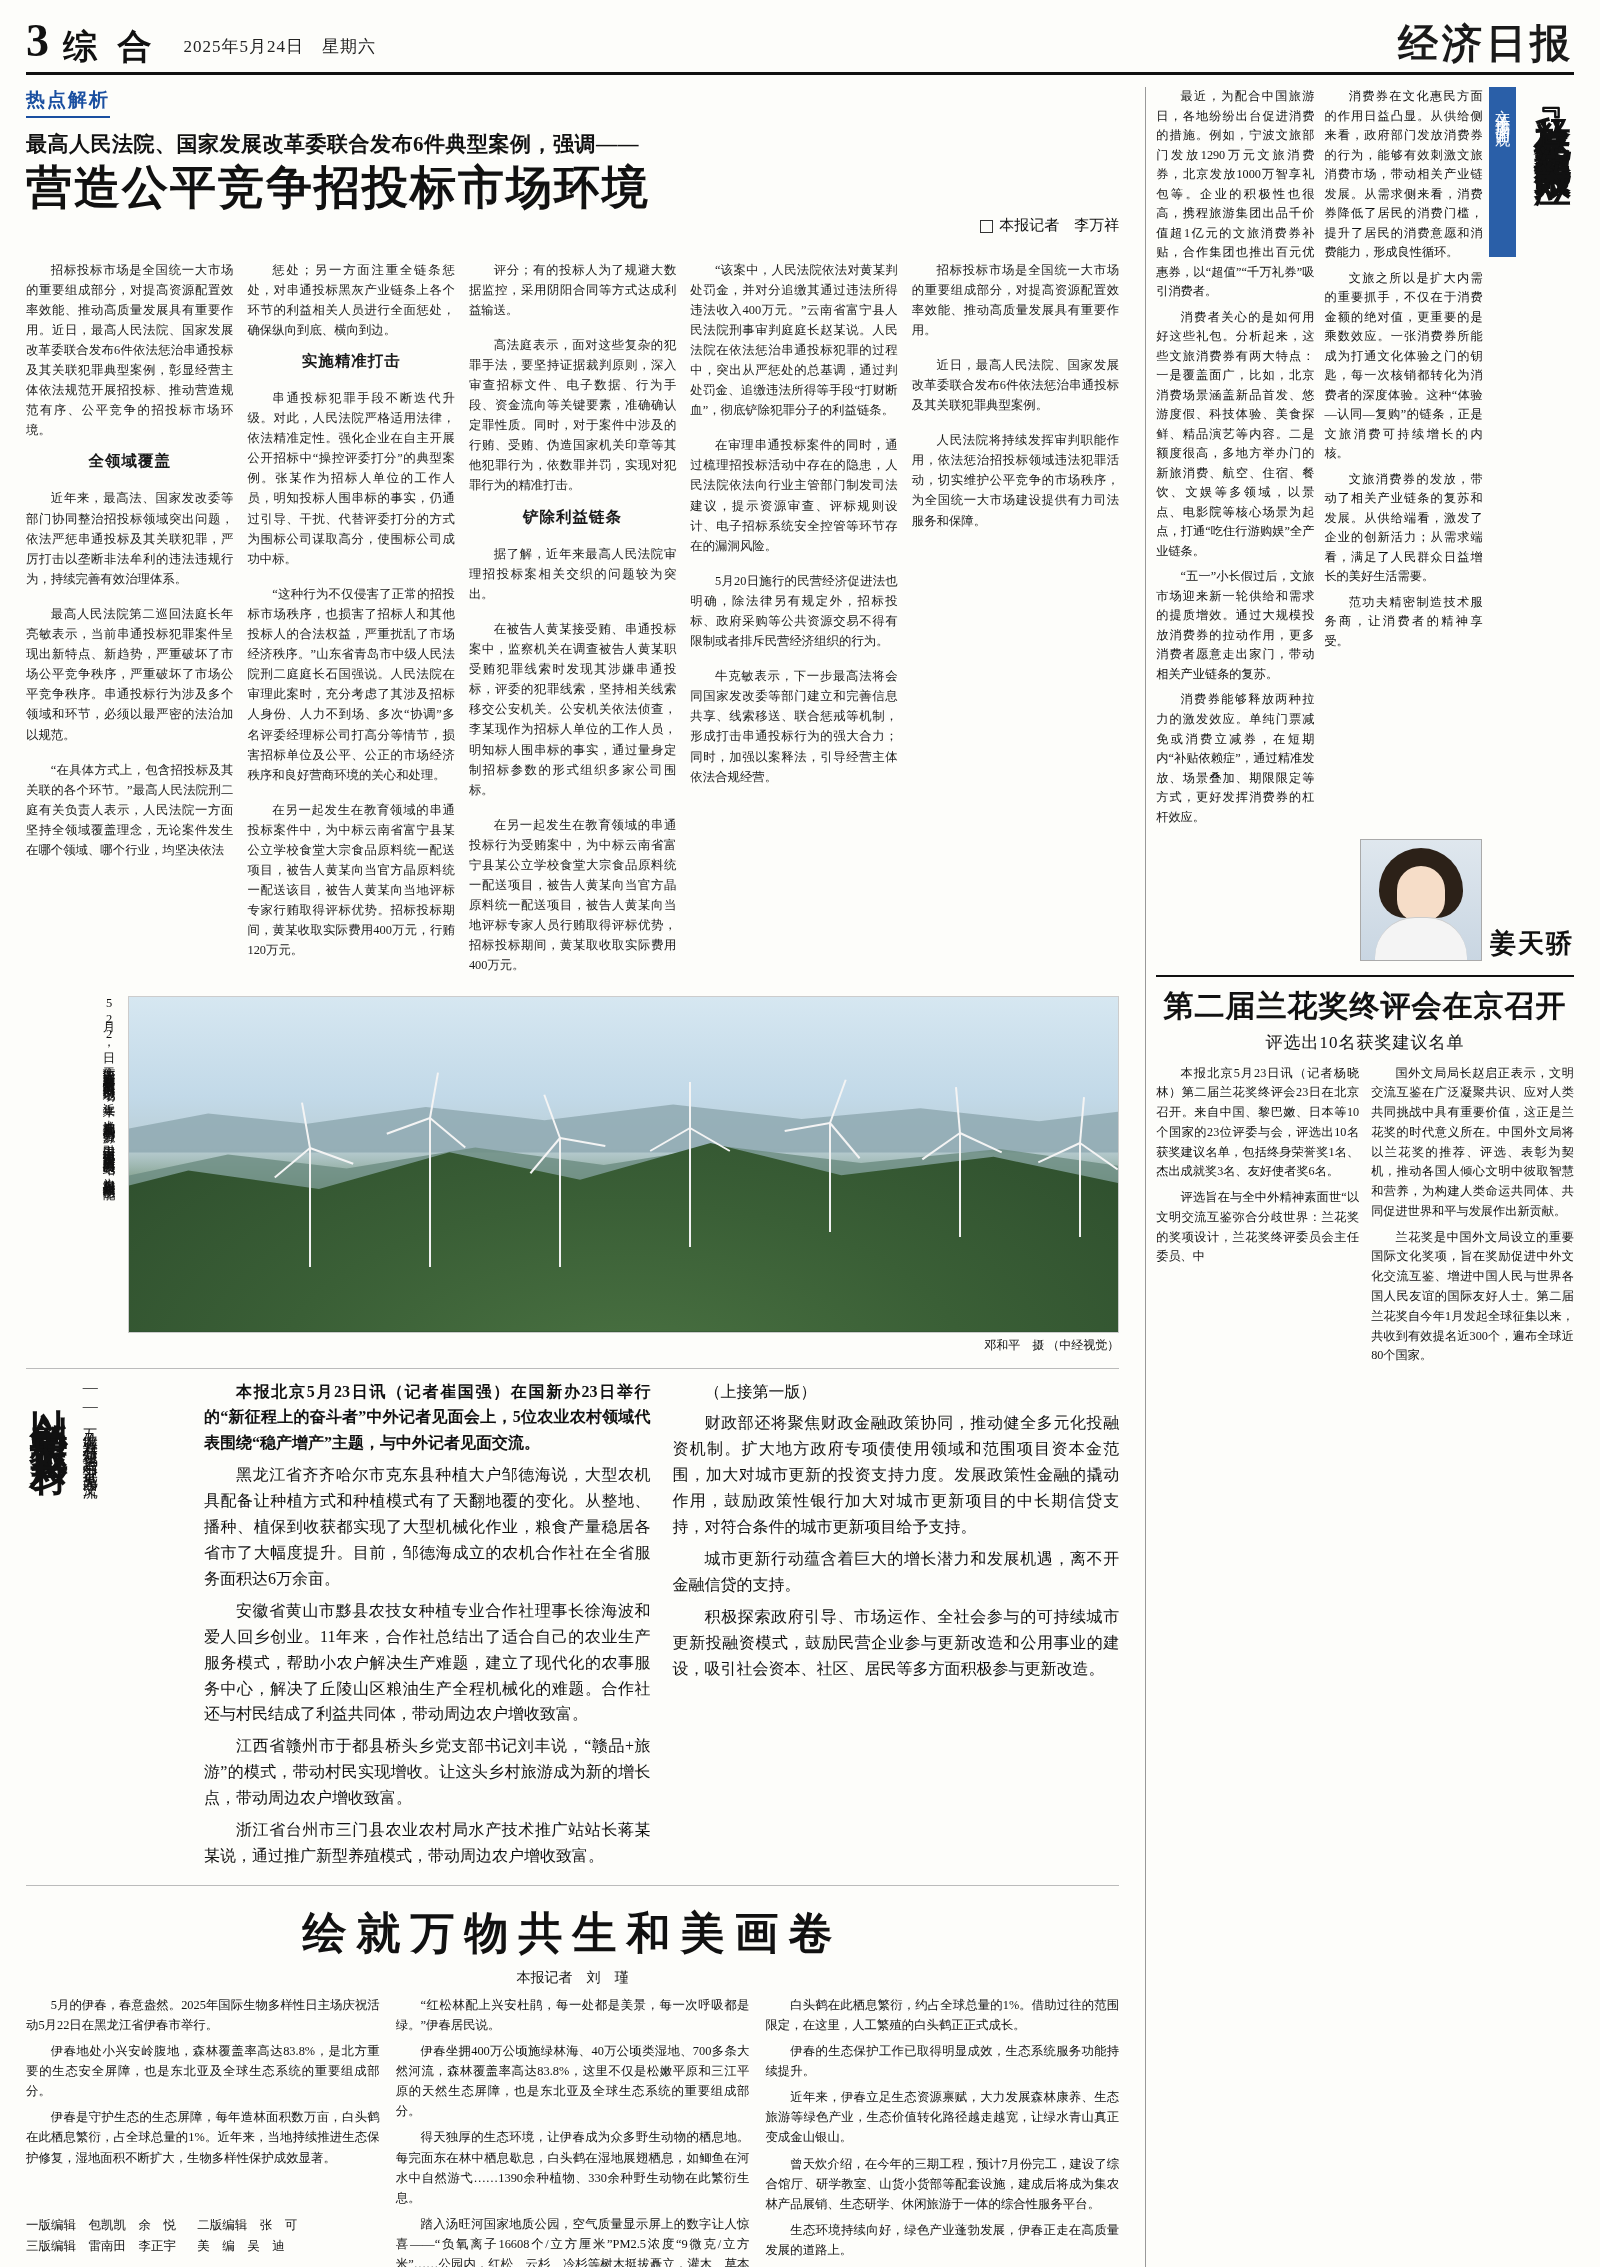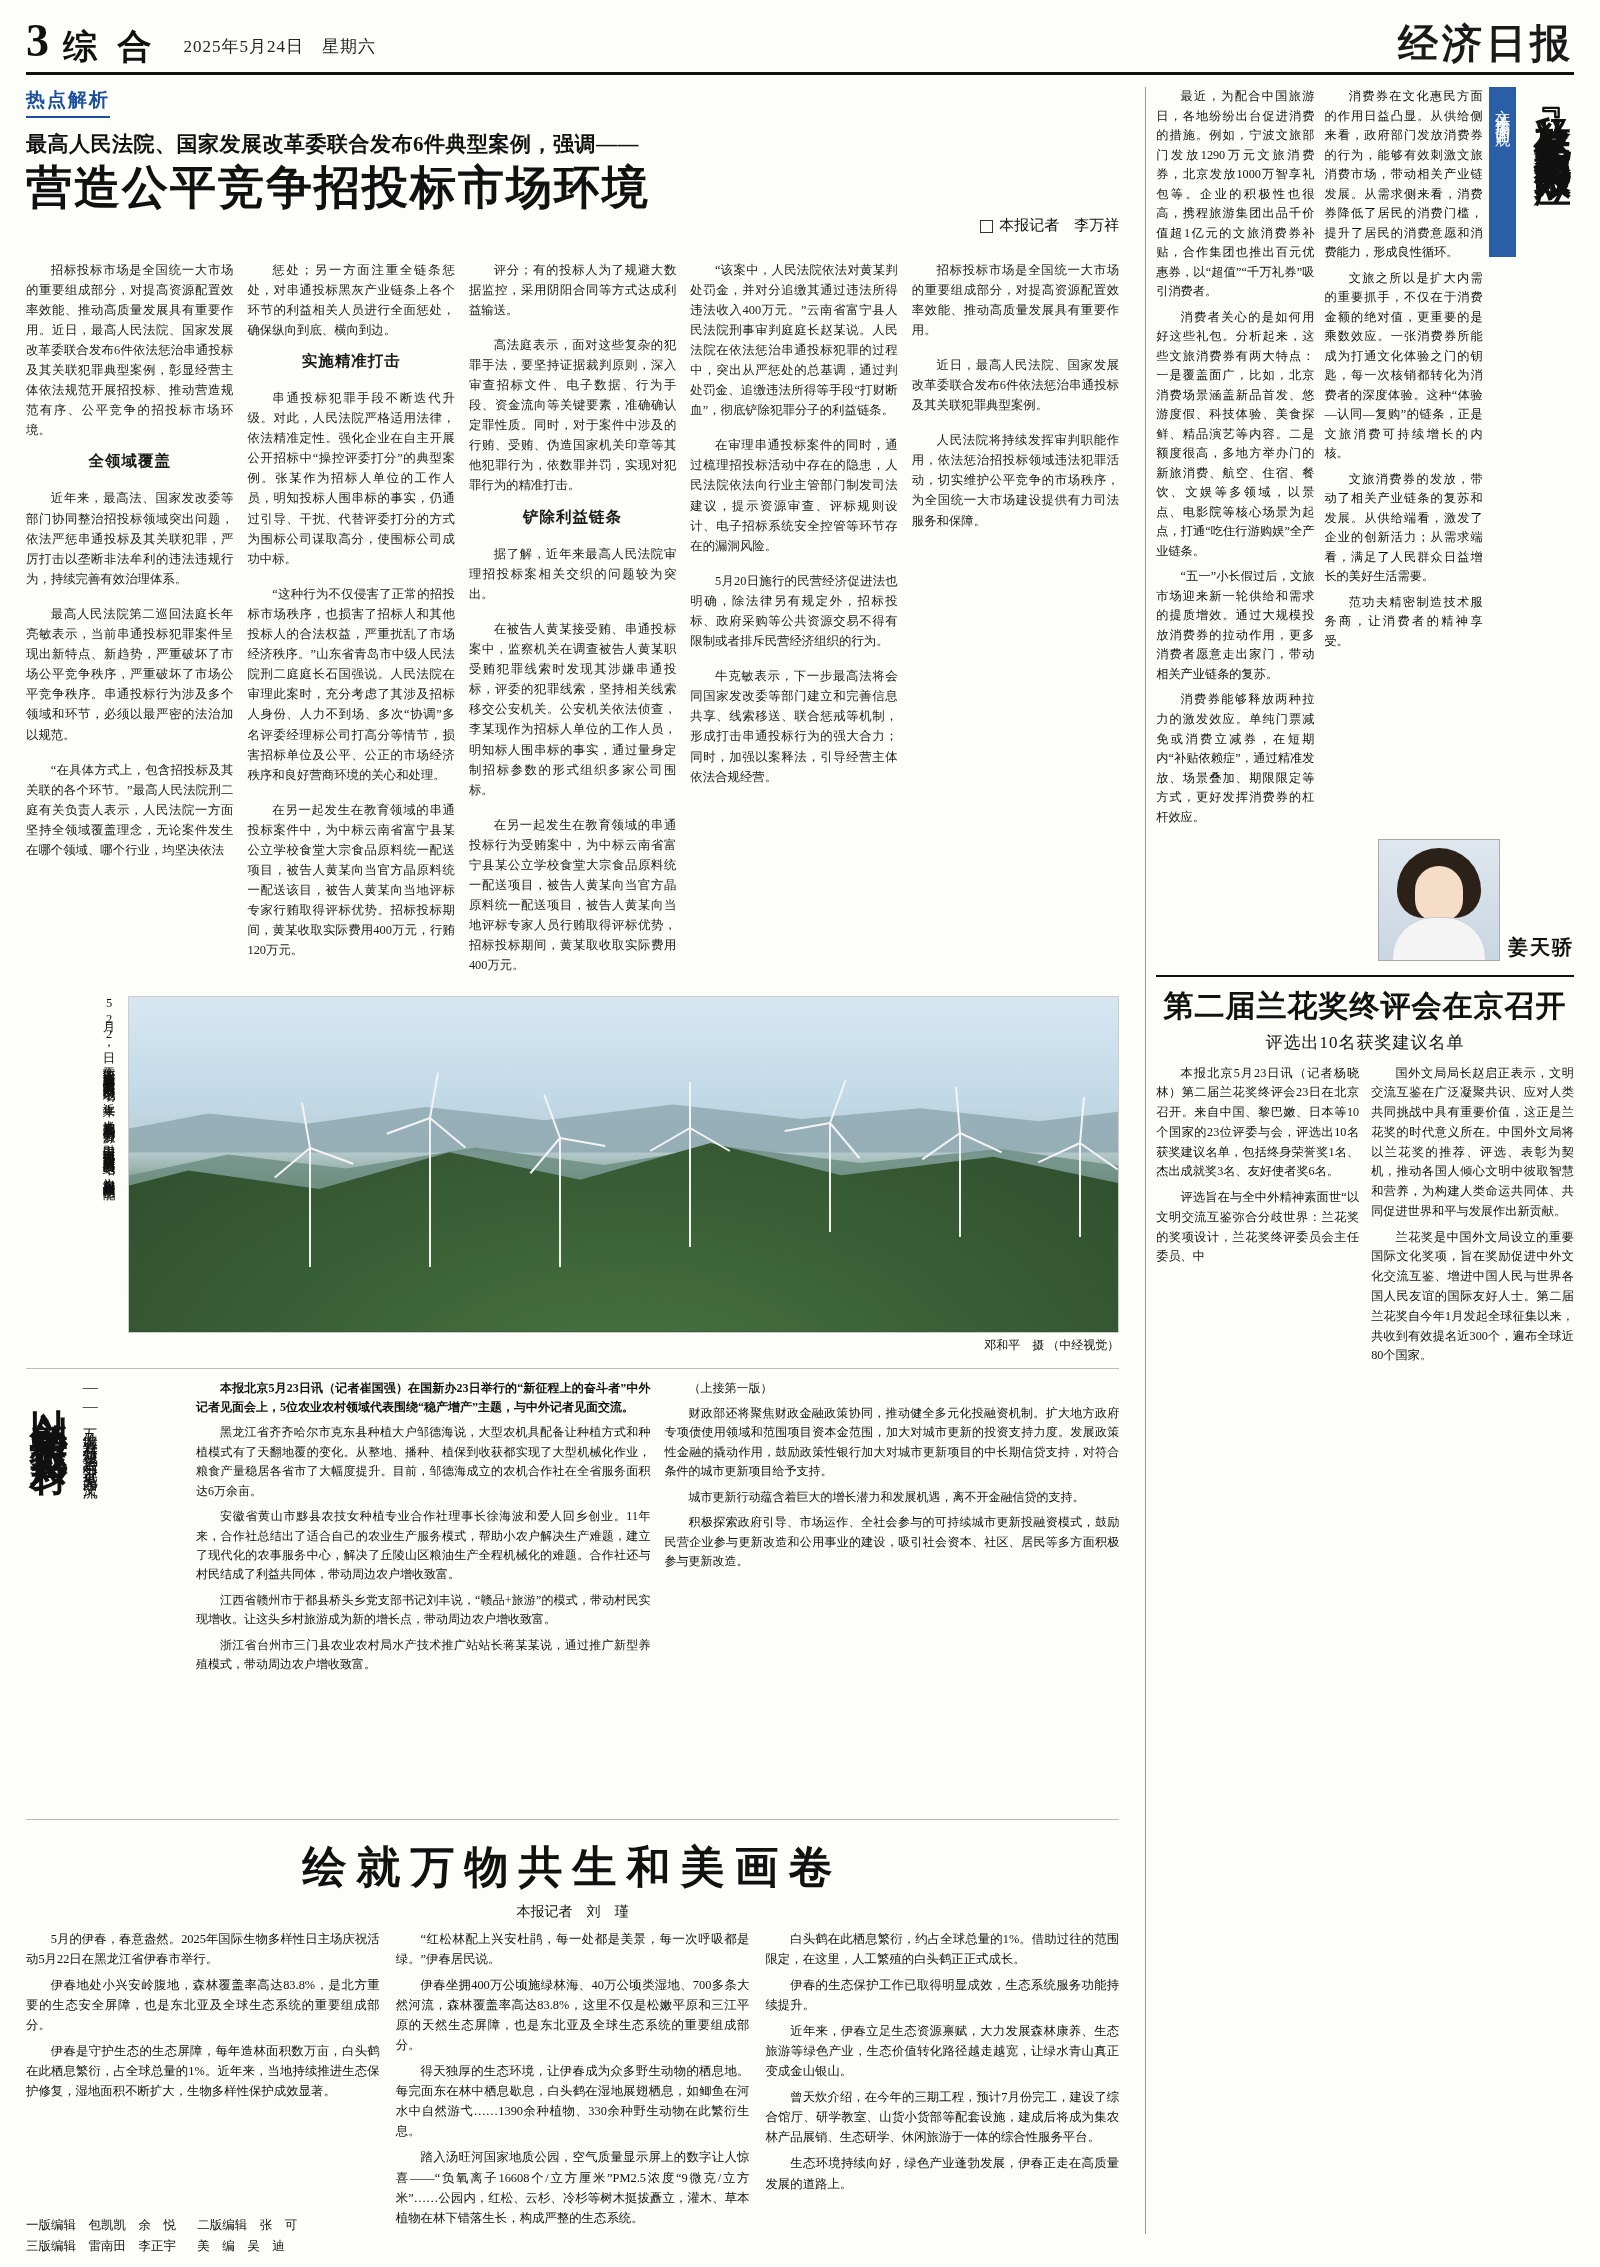--- a/index.html
+++ b/index.html
@@ -54,21 +54,21 @@
   .turbine{position:absolute;width:2px;background:#f2f2f2;}
   .blade{position:absolute;width:46px;height:2px;background:#f4f4f4;transform-origin:0 50%;}
   .cred{font-size:12px;text-align:right;margin-top:4px;}
 
   
   .lower{display:flex;margin-top:14px;border-top:1px solid #bbb;padding-top:10px;}
   .vtitle-wrap{width:170px;display:flex;gap:6px;}
   .vtitle{writing-mode:vertical-rl;text-orientation:upright;font-size:38px;font-weight:bold;letter-spacing:6px;line-height:1.18;height:430px;}
   .vsub{writing-mode:vertical-rl;text-orientation:upright;font-size:15px;letter-spacing:3px;height:430px;line-height:1.7;}
   .lower-cols{flex:1;display:flex;gap:14px;}
-  .lower-cols .col{flex:1;font-size:12px;line-height:1.62;text-align:justify;}
+  .lower-cols .col{flex:1;font-size:16px;line-height:1.62;text-align:justify;margin-left:8px;}
   .lower-cols .col p{margin:0 0 6px;text-indent:2em;}
   .lead{font-weight:bold;}
 
   
   .bigmid{margin-top:10px;border-top:1px solid #bbb;padding-top:10px;}
   .bigmid h2{font-size:44px;font-weight:bold;letter-spacing:10px;text-align:center;margin:8px 0 6px;}
   .bigmid .bl{text-align:center;font-size:14px;margin-bottom:8px;}
   .cols3{display:flex;gap:16px;}
   .cols3 .col{flex:1;font-size:12.4px;line-height:1.62;text-align:justify;}
   .cols3 .col p{margin:0 0 6px;text-indent:2em;}
@@ -82,21 +82,21 @@
      background:#2a5fa8;color:#fff;padding:10px 4px;height:150px;align-self:flex-start;margin-right:4px;}
   .rt-title{writing-mode:vertical-rl;text-orientation:upright;font-size:37px;font-weight:bold;letter-spacing:4px;
      height:560px;line-height:1.2;margin-left:4px;}
   .author-box{display:flex;align-items:flex-end;justify-content:flex-end;gap:8px;margin-top:6px;}
   .avatar{width:120px;height:120px;border:1px solid #aaa;background:
      radial-gradient(circle at 50% 38%,#f2d9c6 0 26%,rgba(0,0,0,0) 27%),
      linear-gradient(#dfe7ee,#c9d6e2);position:relative;overflow:hidden;}
   .avatar .hair{position:absolute;left:18px;top:8px;width:84px;height:70px;background:#2c2118;border-radius:44px 44px 28px 28px;}
   .avatar .face{position:absolute;left:36px;top:26px;width:48px;height:56px;background:#f6ddc8;border-radius:24px 24px 22px 22px;}
   .avatar .body{position:absolute;left:14px;bottom:0;width:92px;height:42px;background:#f4f4f4;border-radius:40px 40px 0 0;border-top:1px solid #ccc;}
-  .sig{font-size:20px;font-weight:bold;letter-spacing:2px;}
+  .sig{font-size:26px;font-weight:bold;letter-spacing:2px;}
 
   .rt-divider{border-top:2px solid #111;margin:14px 0 10px;}
   .rt-head{font-size:30px;font-weight:bold;letter-spacing:1px;text-align:center;line-height:1.25;}
   .rt-sub{font-size:17px;text-align:center;margin:6px 0 10px;letter-spacing:1px;}
   .rt-cols{display:flex;gap:12px;}
   .rt-cols .col{flex:1;font-size:12.2px;line-height:1.62;text-align:justify;}
   .rt-cols .col p{margin:0 0 6px;text-indent:2em;}
 
   
   .footer{position:absolute;left:26px;bottom:10px;width:480px;font-size:12.5px;line-height:1.7;}

